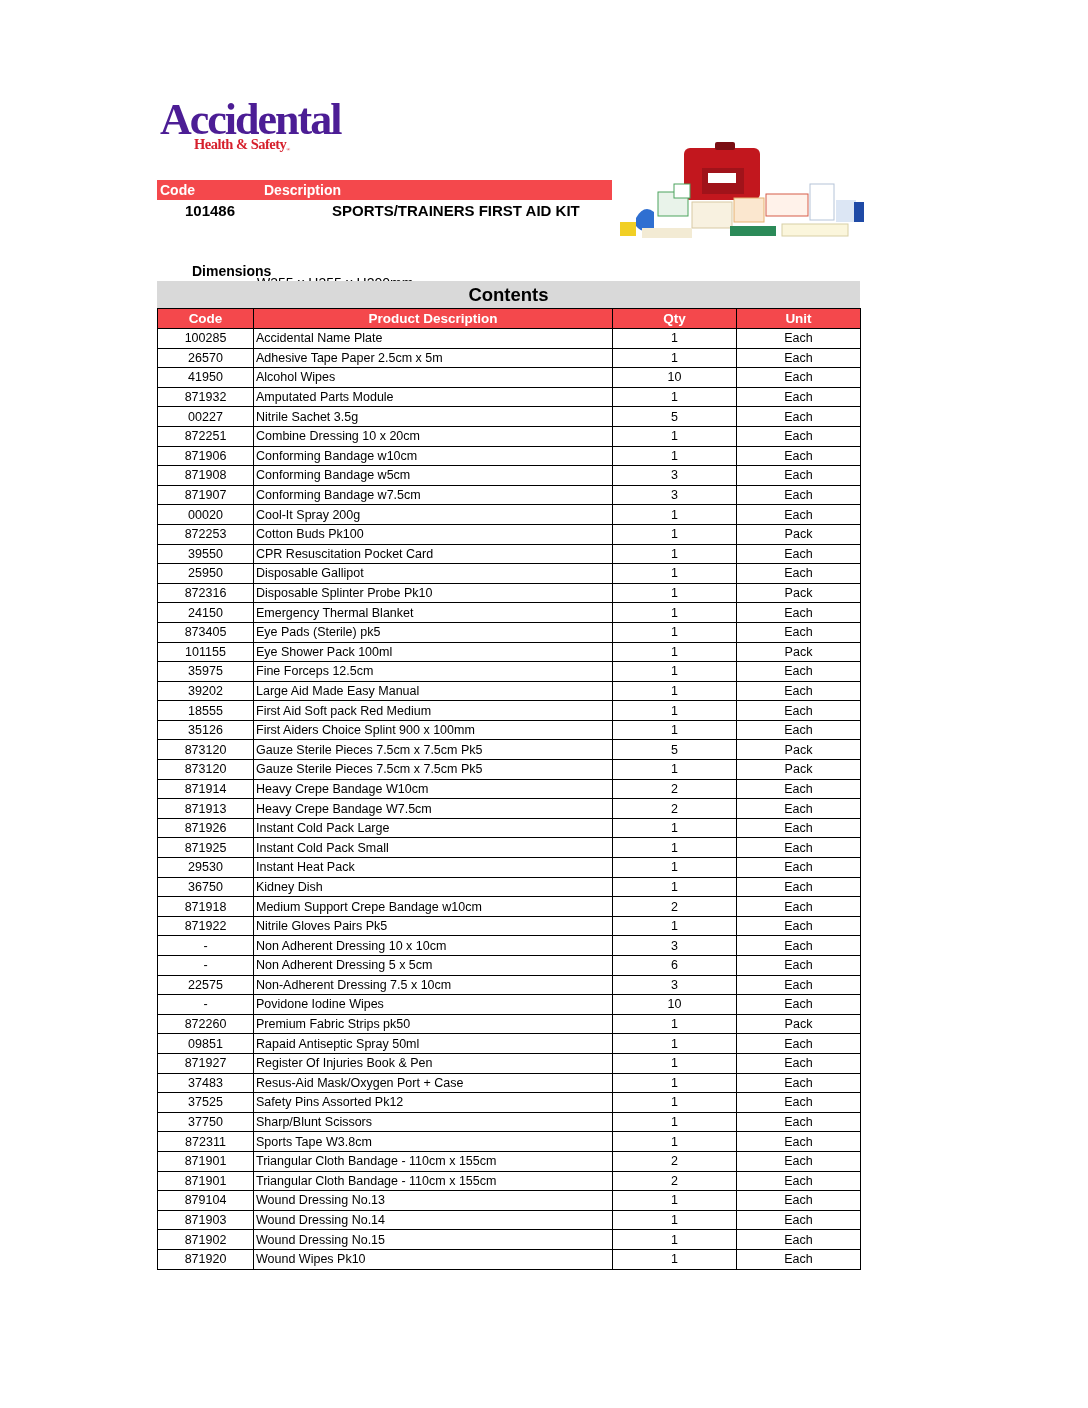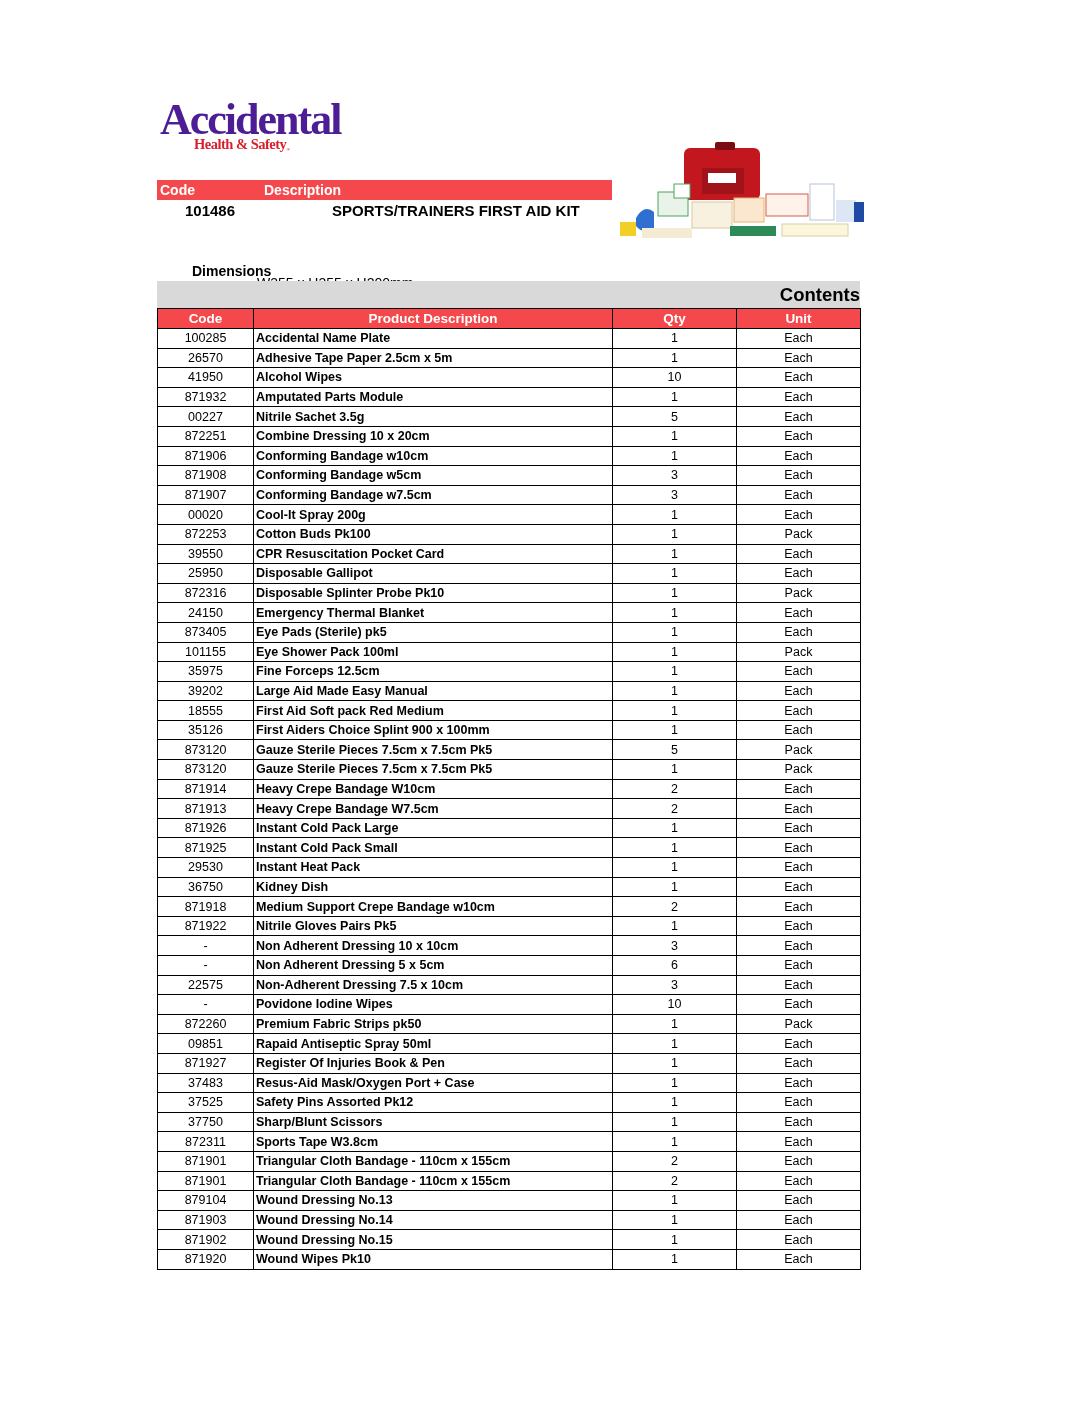--- a/index.html
+++ b/index.html
@@ -13,27 +13,27 @@
     .kit-header span { position: absolute; top: 0; }
     .kit-row { position: absolute; left: 157px; top: 201px; width: 455px; height: 20px; font-weight: bold; font-size: 15px; line-height: 20px; }
     .kit-row span { position: absolute; top: 0; }
 
     .kit-image { position: absolute; left: 612px; top: 140px; width: 255px; height: 100px; }
 
     .dims { position: absolute; left: 160px; top: 261px; font-size: 14px; line-height: 20px; }
     .dims .lbl { font-weight: bold; position: absolute; left: 0; white-space: nowrap; margin-left: 32px; }
     .dims .val { position: absolute; left: 97px; white-space: nowrap; margin-top: 12px; }
 
-    .contents-title { position: absolute; left: 157px; top: 281px; width: 703px; height: 27px; background: #d9d9d9; text-align: right; font-weight: bold; font-size: 18.5px; line-height: 27px; }
+    .contents-title { position: absolute; left: 157px; top: 281px; width: 703px; height: 27px; background: #d9d9d9; text-align: center; font-weight: bold; font-size: 18.5px; line-height: 27px; }
 
     table.contents { position: absolute; left: 157px; top: 308px; width: 703px; border-collapse: collapse; table-layout: fixed; font-size: 12.5px; }
     table.contents th { background: #f4484c; color: #fff; font-weight: bold; font-size: 13.5px; height: 19px; padding: 0; border: 1px solid #000; text-align: center; line-height: 18px; }
     table.contents td { height: 18.6px; padding: 0; border: 1px solid #000; line-height: 18px; white-space: nowrap; overflow: hidden; }
     td.c-code, td.c-qty, td.c-unit { text-align: center; }
-    td.c-desc { padding-left: 2px !important; text-align: left; font-weight: bold; }
+    td.c-desc { padding-left: 2px !important; text-align: left; }
     col.code { width: 96px; } col.desc { width: 359px; } col.qty { width: 124px; } col.unit { width: 124px; }
   </style>
 </head>
 <body>
 
 <div class="logo">
   <span class="big">Accidental</span>
   <span class="small"><span>Health &amp; Safety</span><span class="tm">®</span></span>
 </div>
 

